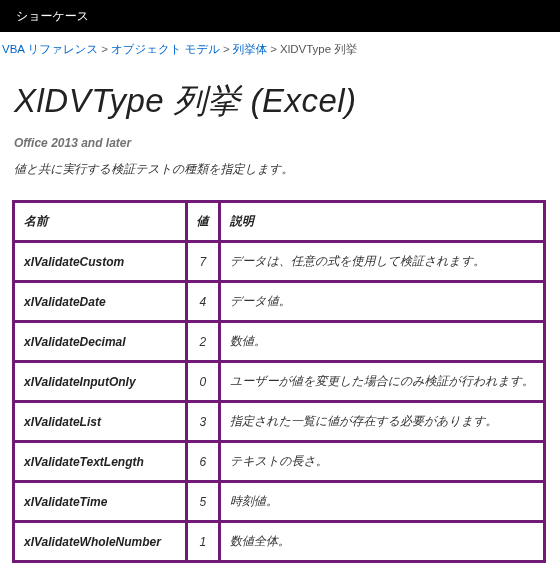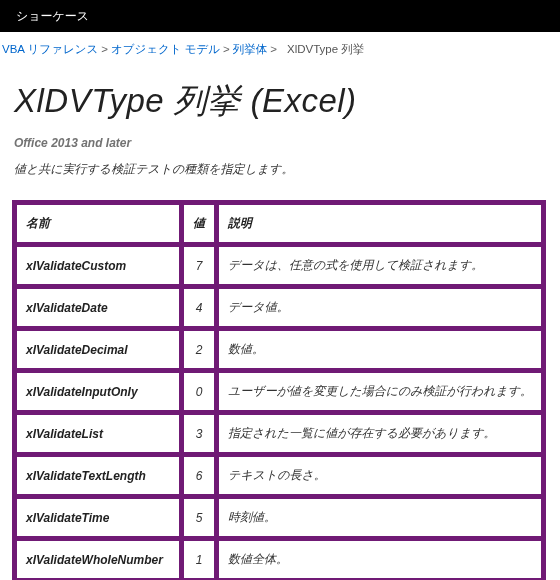--- a/index.html
+++ b/index.html
@@ -28,21 +28,21 @@
     border-right: 4px solid transparent;
     border-top: 5px solid #fff;
   }
 
   .breadcrumb {
     padding: 10px 0 6px 2px;
     font-size: 11.5px;
   }
   .breadcrumb a { color: #0066cc; text-decoration: none; cursor: pointer; }
   .breadcrumb .sep { color: #666; margin: 0 3px; }
-  .breadcrumb .current { color: #555; margin-left: 7px; }
+  .breadcrumb .current { color: #555; }
 
   .content { padding: 16px 12px 0 14px; font-style: italic; }
   h1 {
     font-weight: 300;
     font-size: 33px;
     color: #222;
     margin-bottom: 12px;
     letter-spacing: 0.5px;
   }
   .subhead {
@@ -56,21 +56,21 @@
     color: #333;
     margin-bottom: 22px;
   }
 
   table {
     border-collapse: collapse;
     width: 100%;
     margin-left: -2px;
   }
   th, td {
-    border: 5px solid #701a75;
+    border: 3px solid #701a75;
     font-size: 12px;
     text-align: left;
     padding: 10px 9px;
     vertical-align: middle;
     white-space: nowrap;
   }
   th {
     font-weight: 700;
     background: #fff;
     color: #222;

